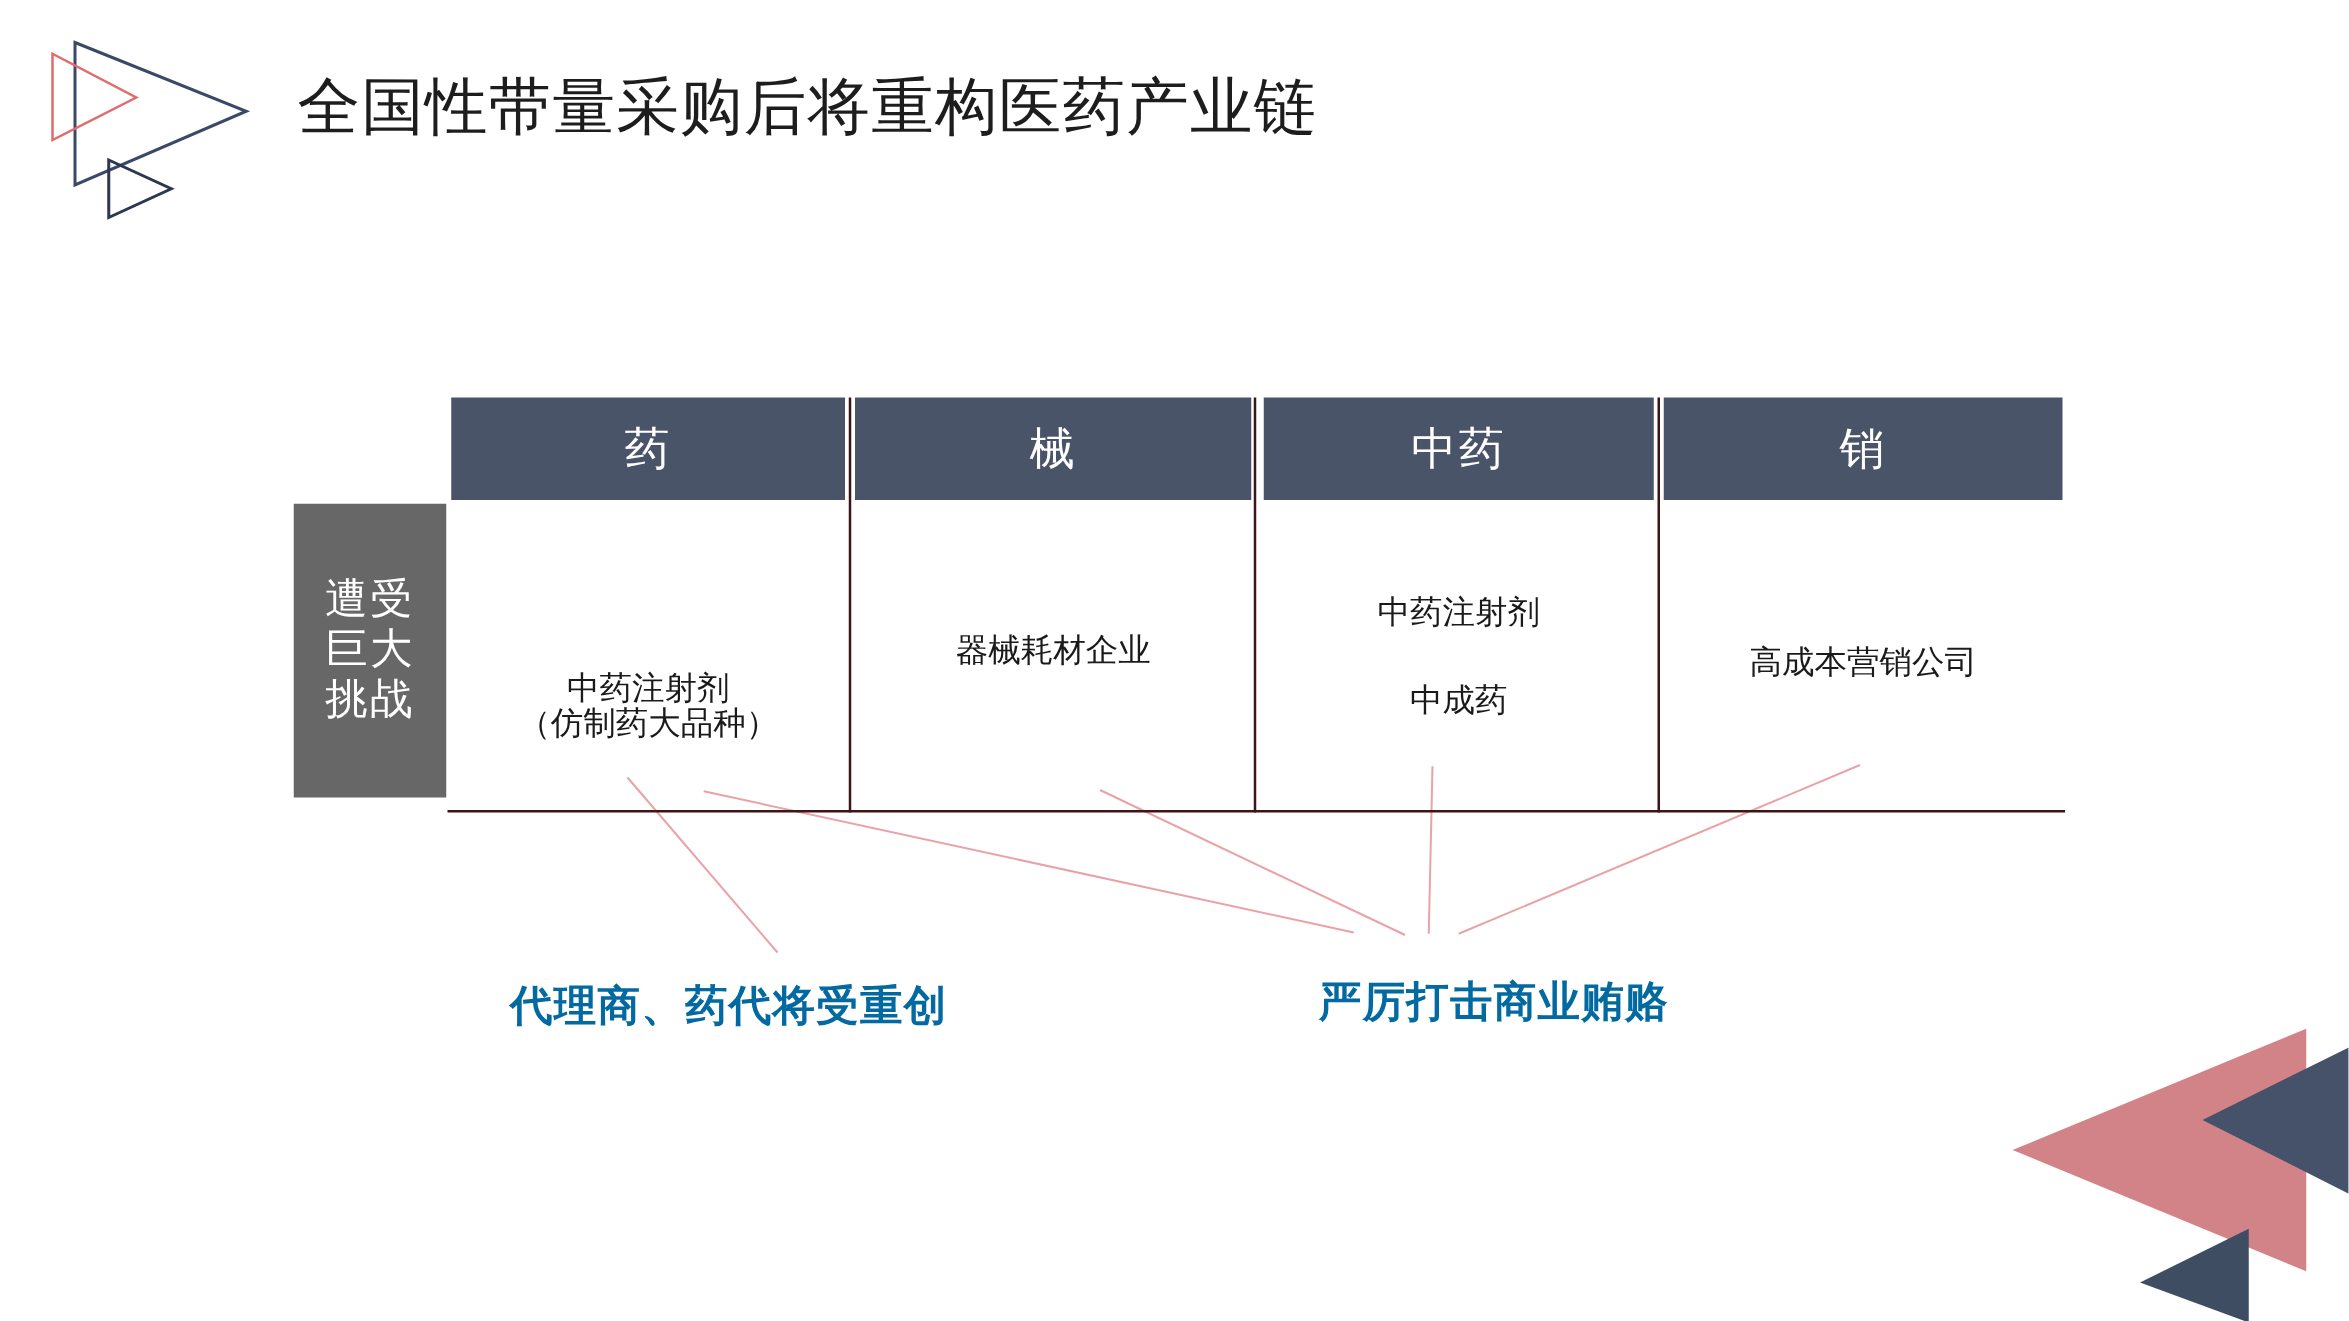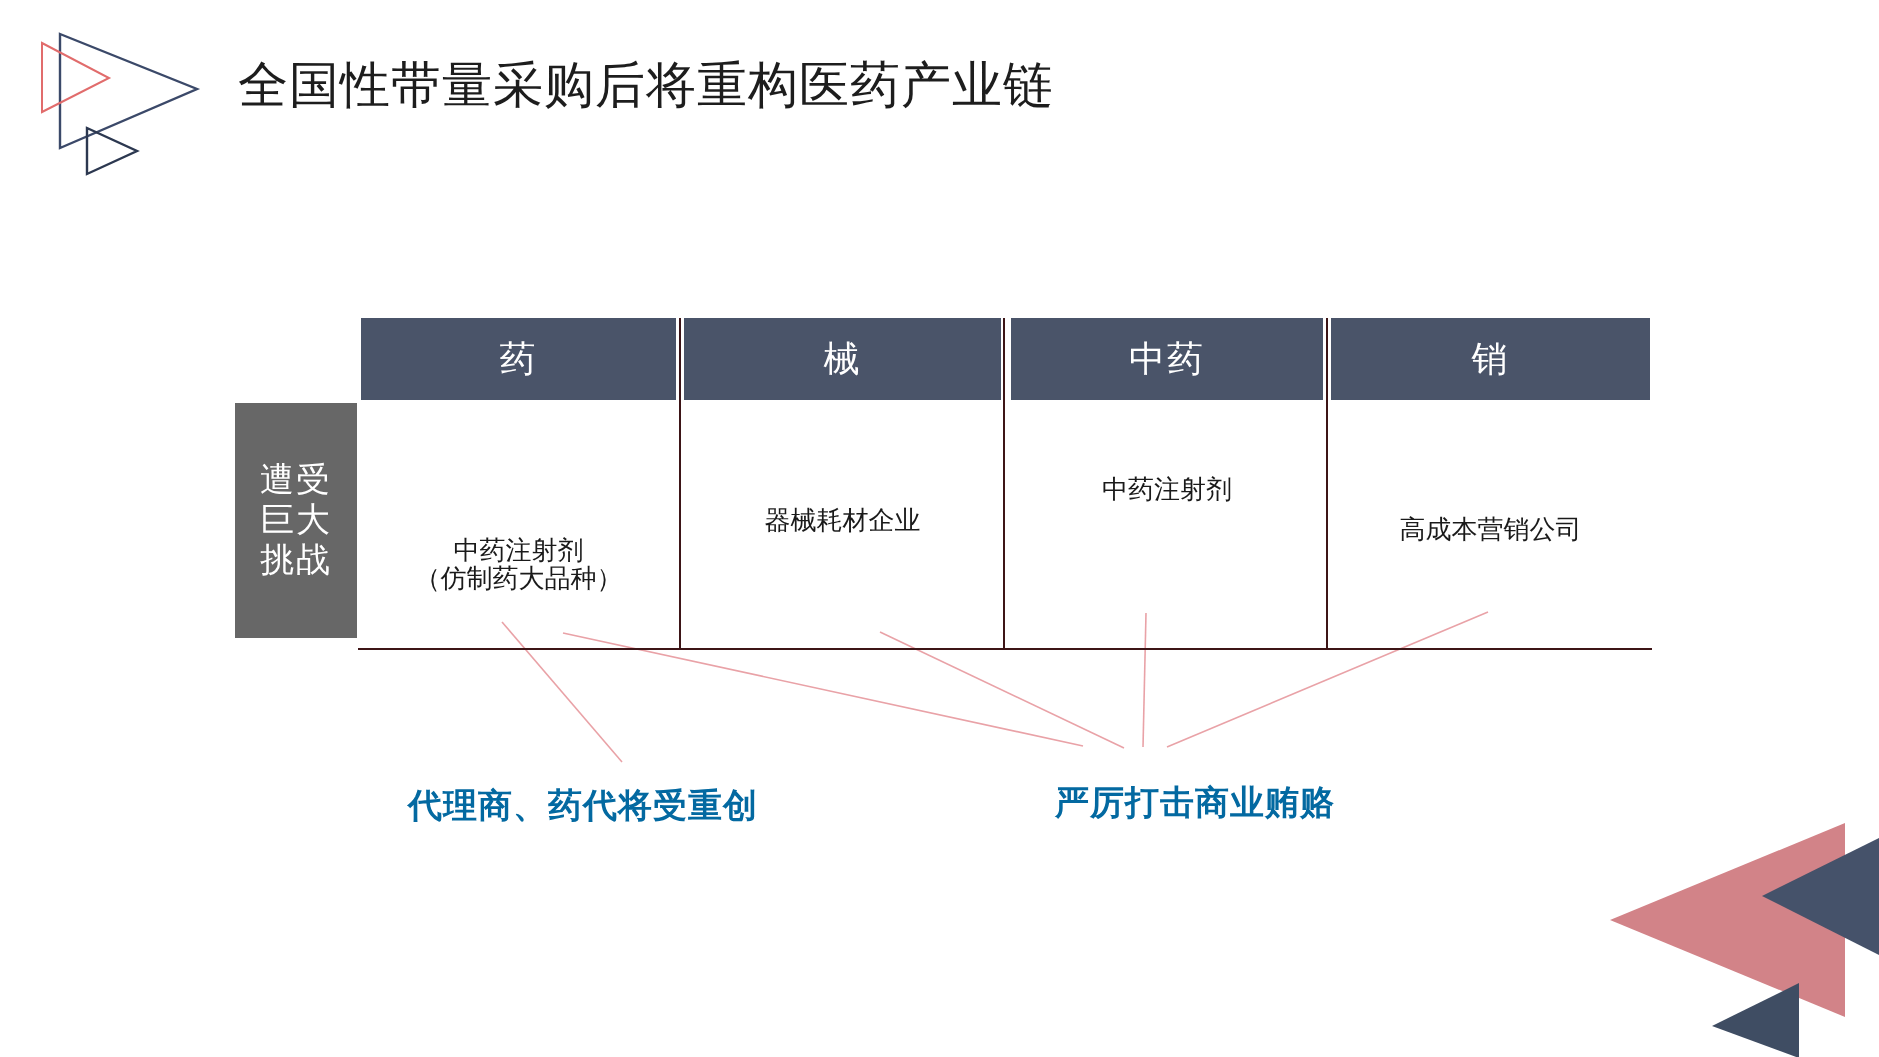--- a/index.html
+++ b/index.html
@@ -85,20 +85,21 @@
   <div class="side-box">
     <div>遭受</div>
     <div>巨大</div>
     <div>挑战</div>
   </div>
 
   <div class="cell-text c1" style="top:534px">中药注射剂</div>
   <div class="cell-text c2" style="top:504px">器械耗材企业</div>
   <div class="cell-text c1" style="top:562px">（仿制药大品种）</div>
   <div class="cell-text c3" style="top:473px">中药注射剂</div>
+  <div class="cell-text c3" style="top:544px">中成药</div>
   <div class="cell-text c4" style="top:513px">高成本营销公司</div>
 
   <div class="vline" style="left:679px"></div>
   <div class="vline" style="left:1003px"></div>
   <div class="vline" style="left:1326px"></div>
   <div class="hline"></div>
 
   <div class="callout" style="left:583px;top:786px">代理商、药代将受重创</div>
   <div class="callout" style="left:1195px;top:783px">严厉打击商业贿赂</div>
 

